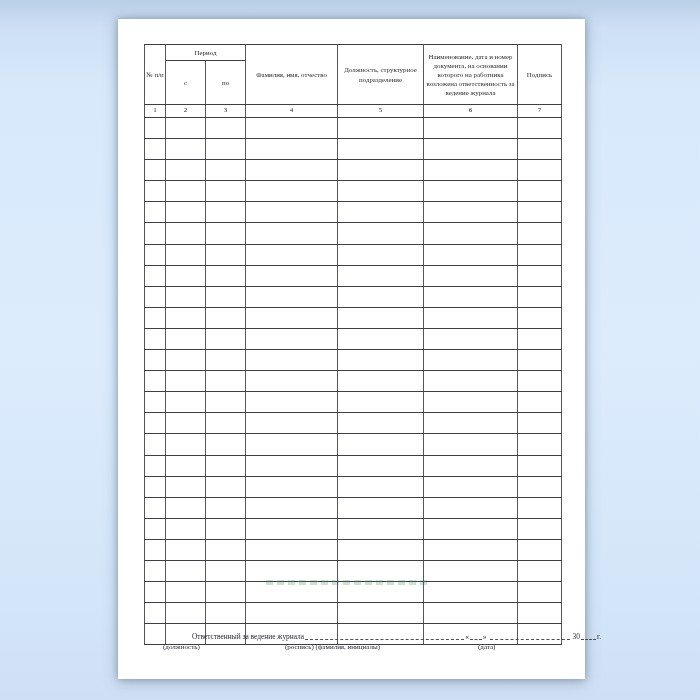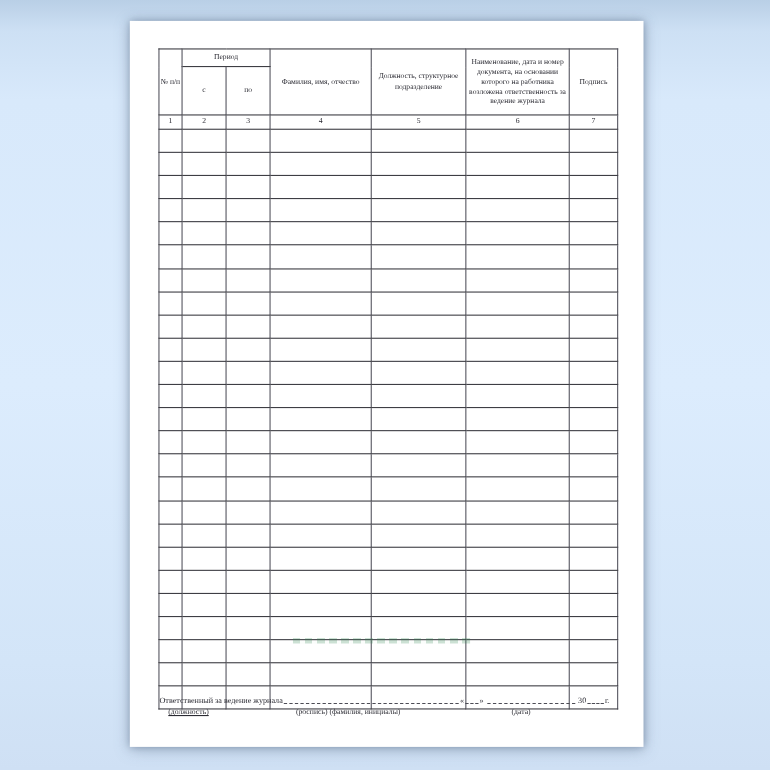--- a/index.html
+++ b/index.html
@@ -44,35 +44,35 @@
       rgba(47,134,82,0.55) 0px, rgba(47,134,82,0.55) 7px,
       rgba(47,134,82,0.05) 7px, rgba(47,134,82,0.05) 11px);
     filter: blur(0.6px); opacity: 0.45;
     pointer-events: none;
   }
   .footer {
     position: absolute; left: 27px; top: 612px; width: 409px; height: 26px;
     color: #2b2b33; font-size: 7.4px;
   }
   .sign-line {
-    display: flex; align-items: flex-end; width: 100%;
+    display: flex; align-items: flex-end; width: 100%; margin-left: 47px;
   }
   .sign-line .lbl { white-space: nowrap; }
   .blank {
     display: inline-block; border-bottom: 1px dashed #4c4c55;
     height: 8px; margin: 0 1px 1px 1px;
   }
   .blank-main { flex: 1 1 auto; }
   .blank-day  { width: 12px; flex: 0 0 auto; }
   .blank-num  { width: 80px; flex: 0 0 auto; margin-left: 3px; margin-right: 3px; }
   .blank-year { width: 15px; flex: 0 0 auto; }
   .hint { position: absolute; top: 12px; font-size: 7px; white-space: nowrap; }
-  .hint-pos  { left: 8px; text-decoration: underline; }
-  .hint-sign { left: 124px; }
-  .hint-date { left: 300px; padding-left: 20px; }
+  .hint-pos  { left: 18px; }
+  .hint-sign { left: 140px; }
+  .hint-date { left: 313px; padding-left: 20px; }
 </style>
 </head>
 <body>
 
 <div class="scene">
   <div class="page">
 
     <table class="journal">
       <colgroup>
         <col style="width:21px">

